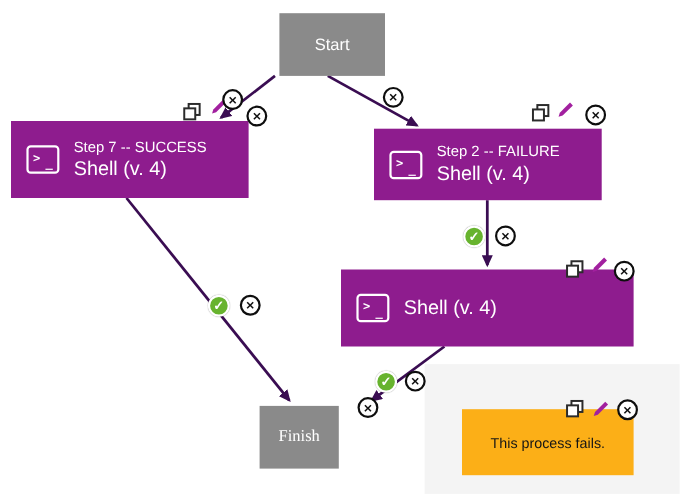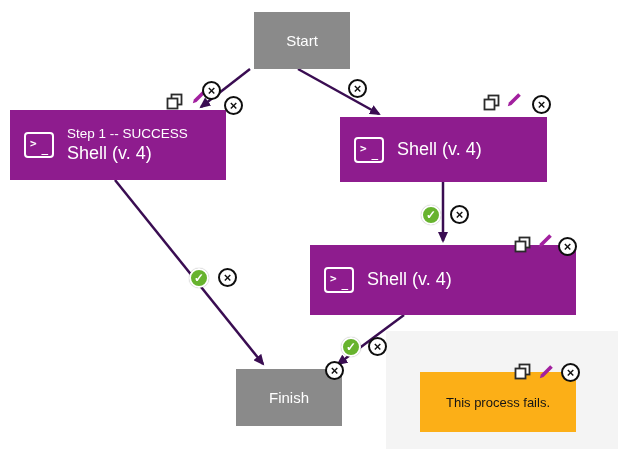--- a/index.html
+++ b/index.html
@@ -8,21 +8,21 @@
 
   .panel-highlight { position:absolute; left:386px; top:331px; width:232px; height:118px;
     background:#f4f4f4; z-index:1; }
 
   .edges { position:absolute; left:0; top:0; z-index:5; pointer-events:none; }
 
   .node { position:absolute; display:flex; align-items:center; justify-content:center;
     color:#ffffff; z-index:10; }
   .endpoint { background:#8a8a8a; font-size:15px; }
   .start  { left:238px; top:12px;  width:96px; height:57px;margin-left:16px; }
-  .finish { left:236px; top:369px; width:106px; height:57px; }
+  .finish { left:236px; top:369px; width:72px; height:57px;font-family:Liberation Serif, serif; }
 
   .step { background:#8e1c8e; justify-content:flex-start; padding:0 14px; gap:13px; cursor:pointer; }
   .step1 { left:10px;  top:110px; width:216px; height:70px; }
   .step2 { left:340px; top:117px; width:207px; height:65px; }
   .step3 { left:310px; top:245px; width:266px; height:70px; }
   .step-text { display:flex; flex-direction:column; line-height:1.3; }
   .step-title { font-size:13.5px; }
   .step-sub   { font-size:18px; }
 
   .term { position:relative; width:30px; height:26px; border:2px solid #ffffff; border-radius:4px;
@@ -68,31 +68,32 @@
   <div class="node endpoint finish">
     <span>Finish</span>
   </div>
 
   <div class="node step step1">
     <span class="term">
       <span class="term-prompt">&gt;</span>
       <span class="term-cursor">_</span>
     </span>
     <span class="step-text">
-      <span class="step-title">Step 1 -- SUCCESS</span>
+      <span class="step-title">Step 7 -- SUCCESS</span>
       <span class="step-sub">Shell (v. 4)</span>
     </span>
   </div>
 
   <div class="node step step2">
     <span class="term">
       <span class="term-prompt">&gt;</span>
       <span class="term-cursor">_</span>
     </span>
     <span class="step-text">
+      <span class="step-title">Step 2 -- FAILURE</span>
       <span class="step-sub">Shell (v. 4)</span>
     </span>
   </div>
 
   <div class="node step step3">
     <span class="term">
       <span class="term-prompt">&gt;</span>
       <span class="term-cursor">_</span>
     </span>
     <span class="step-text">

